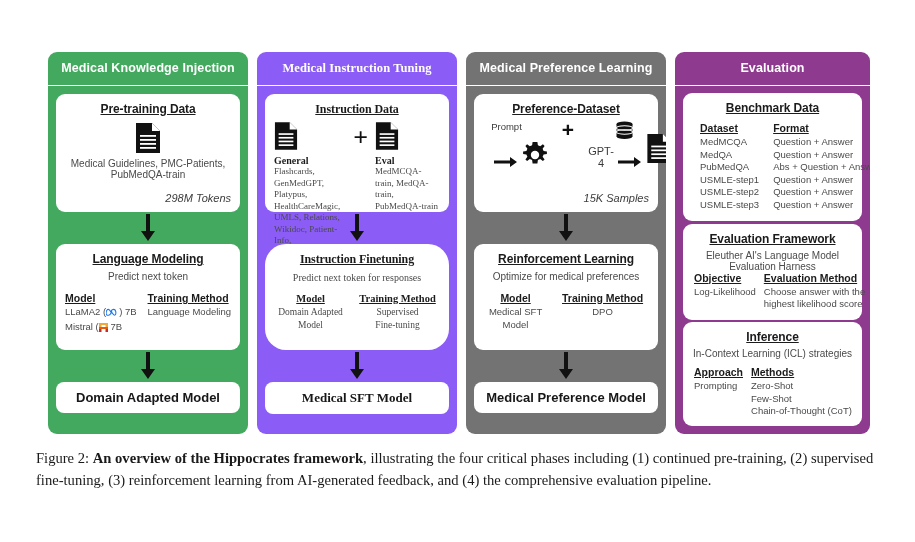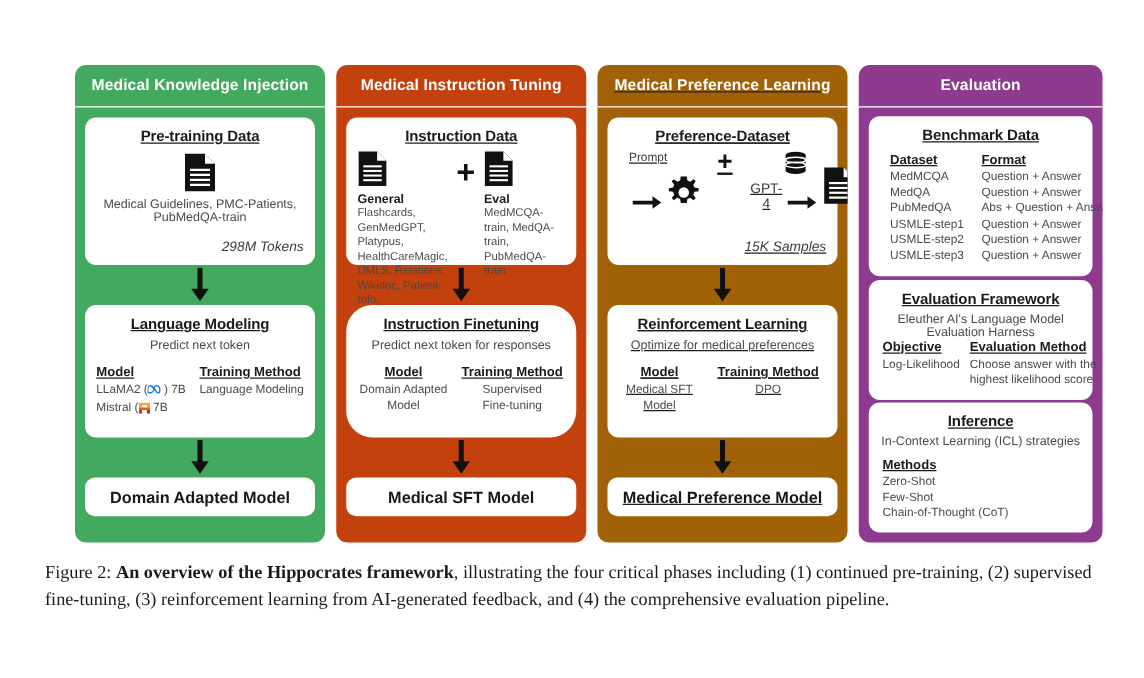--- a/index.html
+++ b/index.html
@@ -5,30 +5,30 @@
   html,body{margin:0;padding:0;}
   body{
     width:915px;height:542px;background:#ffffff;
     font-family:"Liberation Sans", sans-serif;
     color:#231f20;overflow:hidden;
   }
   .figure{position:relative;width:915px;height:542px;}
 
   
   .panels{
-    position:absolute;left:60px;top:52px;width:822px;height:382px;
+    position:absolute;left:48px;top:52px;width:822px;height:382px;
     display:flex;gap:9px;
   }
   .panel{
     border-radius:9px;display:flex;flex-direction:column;
     overflow:hidden;position:relative;
   }
   .p1{flex:0 0 200px;background:#43a95f;}
-  .p2{flex:0 0 200px;background:#c2410c;}
-  .p3{flex:0 0 200px;background:#a16207;text-decoration:underline;}
+  .p2{flex:0 0 200px;background:#8b5cf6;font-family:Liberation Serif, serif;}
+  .p3{flex:0 0 200px;background:#737373;}
   .p4{flex:1 1 auto;background:#8e3a8e;}
 
   .panel-header{
     height:33px;line-height:33px;text-align:center;
     color:#ffffff;font-weight:bold;font-size:12.5px;
     letter-spacing:.1px;flex:0 0 auto;
   }
   .p1 .panel-header{border-bottom:1px solid #ffffff;}
   .p2 .panel-header{border-bottom:1px solid #ffffff;}
   .p3 .panel-header{border-bottom:1px solid #ffffff;}
@@ -405,20 +405,24 @@
               <div class="colline">Choose answer with the</div>
               <div class="colline">highest likelihood score</div>
             </div>
           </div>
         </div>
 
         <div class="card" style="height:104px;">
           <div class="card-title">Inference</div>
           <div class="card-sub" style="margin:0;">In-Context Learning (ICL) strategies</div>
           <div class="twocol" style="margin-top:7px;padding-left:2px;">
+            <div class="col">
+              <div class="colhead">Approach</div>
+              <div class="colline">Prompting</div>
+            </div>
             <div class="col" style="flex:1;">
               <div class="colhead">Methods</div>
               <div class="colline">Zero-Shot</div>
               <div class="colline">Few-Shot</div>
               <div class="colline">Chain-of-Thought (CoT)</div>
             </div>
           </div>
         </div>
 
       </div>

